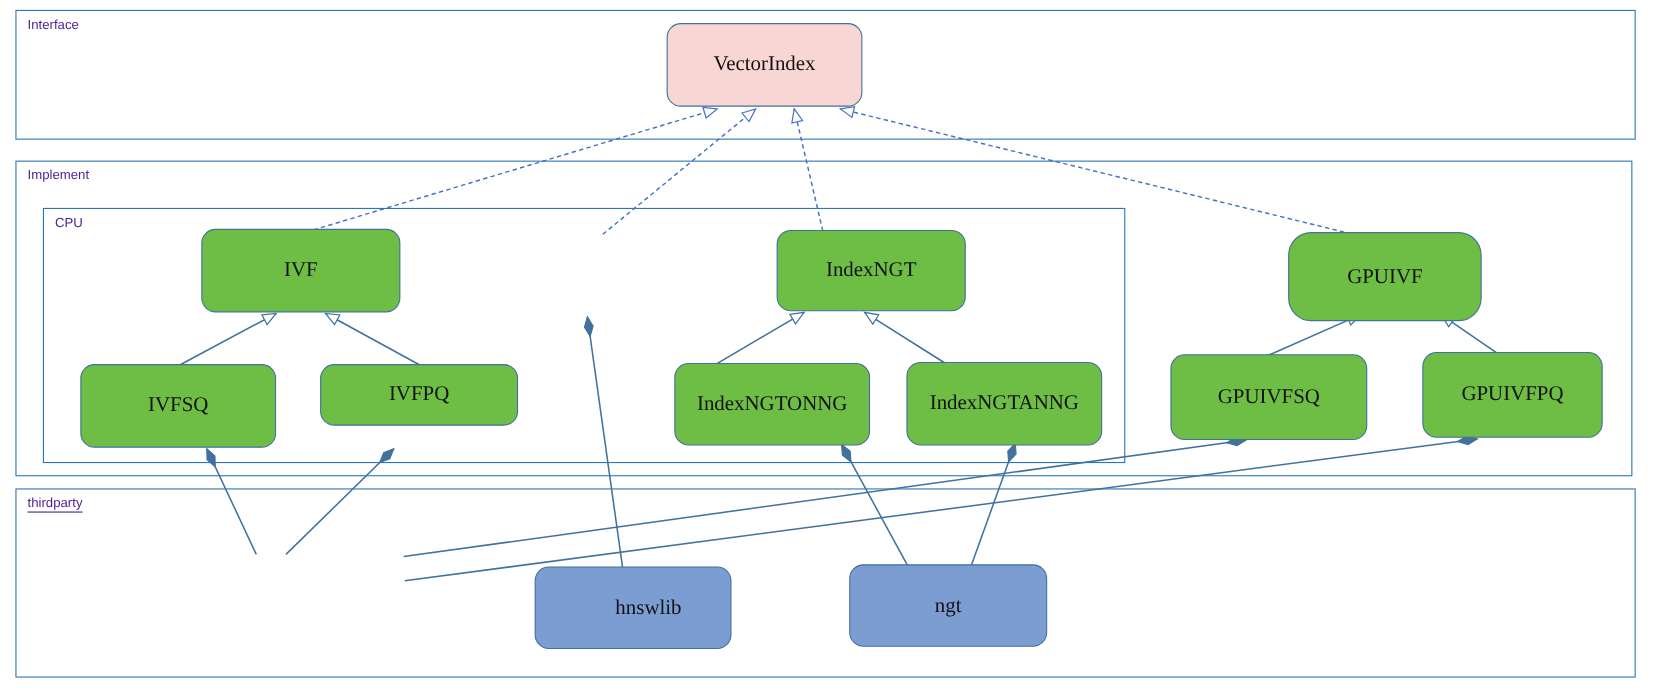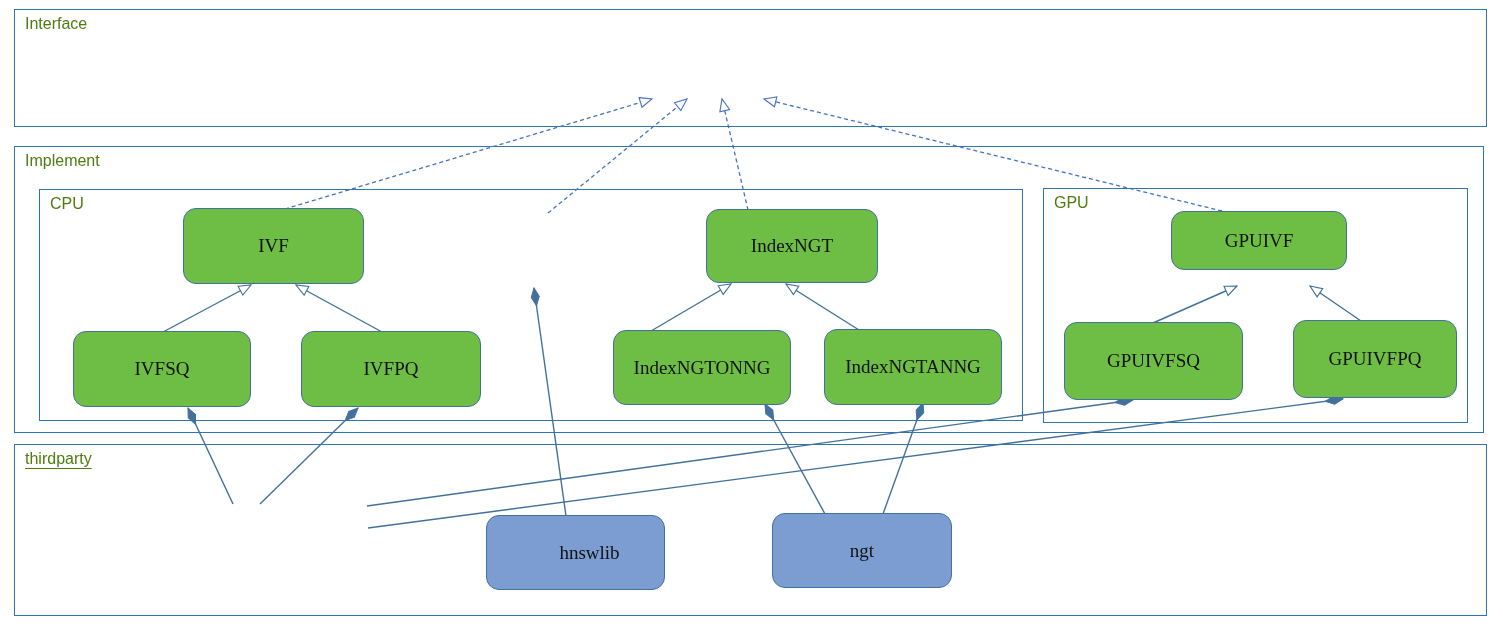--- a/index.html
+++ b/index.html
@@ -13,21 +13,21 @@
   
   .section{
     position:absolute;
     border:1.5px solid #2E74B6;
     background:transparent;
     z-index:1;
     box-sizing:border-box;
   }
   .sec-label{
     position:absolute;top:5px;left:10px;
-    font-size:16px;color:#4d7c0f;
+    font-size:12px;color:#4c1d95;
     white-space:nowrap;
   }
   .sec-label.squiggle{
     text-decoration-line:underline;
     text-decoration-style:wavy;
     text-decoration-color:#E0201B;
     text-decoration-thickness:1px;
     text-underline-offset:4px;
     text-decoration:underline;
   }
@@ -63,23 +63,20 @@
   </div>
 
   <div class="section" style="left:14px;top:146px;width:1470px;height:287px;">
     <span class="sec-label">Implement</span>
   </div>
 
   <div class="section" style="left:39px;top:189px;width:984px;height:232px;">
     <span class="sec-label">CPU</span>
   </div>
 
-  <div class="section" style="left:1043px;top:188px;width:425px;height:235px;">
-    <span class="sec-label">GPU</span>
-  </div>
 
   <div class="section" style="left:14px;top:444px;width:1473px;height:172px;">
     <span class="sec-label squiggle">thirdparty</span>
   </div>
 
   <svg class="edges" width="1503" height="628" viewBox="0 0 1503 628">
     <defs>
       <marker id="tri" markerUnits="userSpaceOnUse" markerWidth="15" markerHeight="13" refX="13" refY="6" orient="auto">
         <path d="M1,1 L13,6 L1,11 Z" fill="#ffffff" stroke="#41719C" stroke-width="1.1"></path>
       </marker>
@@ -105,47 +102,50 @@
 
     <line class="edge-solid" x1="233" y1="504" x2="188" y2="408" marker-end="url(#dia)"></line>
     <line class="edge-solid" x1="260" y1="504" x2="358" y2="408" marker-end="url(#dia)"></line>
     <line class="edge-solid" x1="367" y1="506" x2="1133" y2="400" marker-end="url(#dia)"></line>
     <line class="edge-solid" x1="368" y1="528" x2="1343" y2="399" marker-end="url(#dia)"></line>
     <line class="edge-solid" x1="566" y1="516" x2="534" y2="288" marker-end="url(#dia)"></line>
     <line class="edge-solid" x1="825" y1="514" x2="765" y2="404" marker-end="url(#dia)"></line>
     <line class="edge-solid" x1="883" y1="514" x2="923" y2="403" marker-end="url(#dia)"></line>
   </svg>
 
+  <div class="node pink" style="left:606px;top:21px;width:178px;height:76px;">
+    <span>VectorIndex</span>
+  </div>
 
   <div class="node green" style="left:183px;top:208px;width:181px;height:76px;">
     <span>IVF</span>
   </div>
 
 
   <div class="node green" style="left:706px;top:209px;width:172px;height:74px;">
     <span>IndexNGT</span>
   </div>
 
   <div class="node green" style="left:73px;top:331px;width:178px;height:76px;">
     <span>IVFSQ</span>
   </div>
 
-  <div class="node green" style="left:291px;top:331px;width:180px;height:76px;margin-left:10px;">
+  <div class="node green" style="left:291px;top:331px;width:180px;height:56px;">
     <span>IVFPQ</span>
   </div>
 
   <div class="node green" style="left:613px;top:330px;width:178px;height:75px;">
     <span>IndexNGTONNG</span>
   </div>
 
   <div class="node green" style="left:824px;top:329px;width:178px;height:76px;">
     <span>IndexNGTANNG</span>
   </div>
 
-  <div class="node green" style="left:1171px;top:211px;width:176px;height:59px;">
+  <div class="node green" style="left:1171px;top:211px;width:176px;height:81px;border-radius:21px;">
     <span>GPUIVF</span>
   </div>
 
   <div class="node green" style="left:1064px;top:322px;width:179px;height:78px;">
     <span>GPUIVFSQ</span>
   </div>
 
   <div class="node green" style="left:1268px;top:320px;width:164px;height:78px;margin-left:25px;">
     <span>GPUIVFPQ</span>
   </div>

